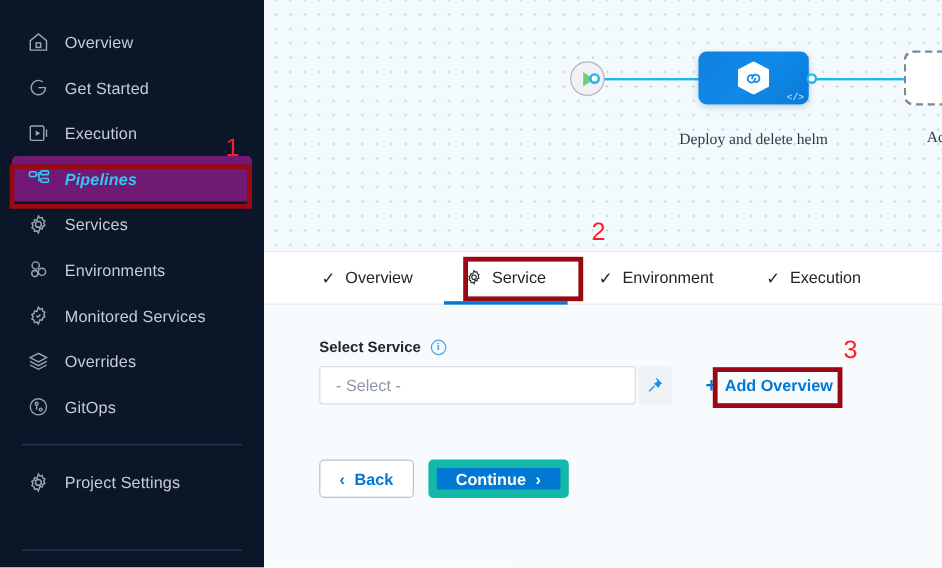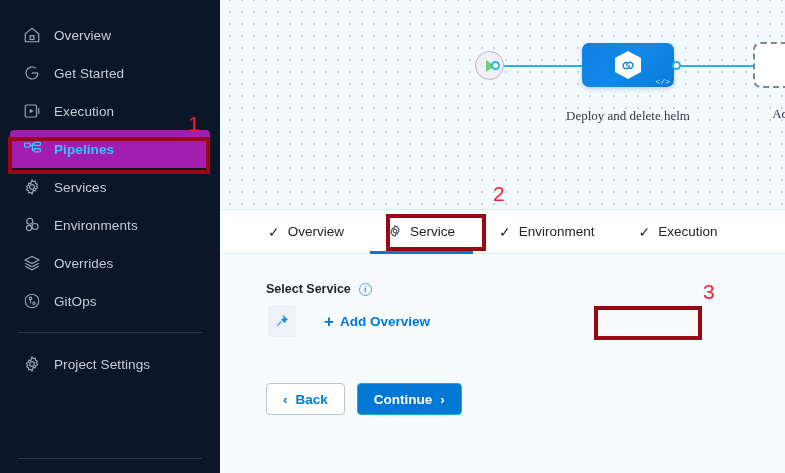--- a/index.html
+++ b/index.html
@@ -21,21 +21,21 @@
   }
   .nav-item {
     display: flex; align-items: center;
     height: 38px;
     margin: 0 10px;
     padding-left: 12px;
     border-radius: 4px;
     gap: 12px;
     cursor: pointer;
   }
-  .nav-item.active { background: #a21caf; }
+  .nav-item.active { background: #701a75; font-style: italic; }
   .nav-icon { width: 20px; height: 20px; flex: 0 0 20px; display: flex; align-items: center; justify-content: center; }
   .nav-icon svg { display: block; }
   .nav-label {
     font-size: 13.5px;
     color: #c6ccd6;
     letter-spacing: .1px;
     white-space: nowrap;
   }
   .nav-item.active .nav-label { color: #33c5f4; font-weight: bold; }
   .nav-sep {
@@ -165,21 +165,21 @@
   .plus-sm { font-size: 17px; font-weight: bold; line-height: 1; }
 
   .btn-row { display: flex; gap: 12px; margin-top: 46px; }
   .btn {
     height: 32px; border-radius: 4px;
     display: flex; align-items: center; gap: 8px;
     font-size: 13.5px; font-weight: bold; cursor: pointer;
     padding: 0 16px;
   }
   .btn-back { background: #fff; border: 1px solid #b9c4d2; color: #0278d5; }
-  .btn-continue { background: #0278d5; color: #fff; border: 1px solid #14b8a6; }
+  .btn-continue { background: #0278d5; color: #fff; border: 7px solid #14b8a6; }
 
   
   .anno-box { position: absolute; border: 4px solid #9b0713; pointer-events: none; }
   .anno-num {
     position: absolute; color: #fa1e28;
     font-size: 21px; font-family: "Liberation Sans", sans-serif;
     pointer-events: none;
   }
   #anno-box-1 { left: 8px;   top: 137px; width: 202px; height: 37px; }
   #anno-num-1 { left: 188px; top: 112px; }
@@ -252,20 +252,29 @@
       <span class="nav-icon">
         <svg width="18" height="18" viewBox="0 0 24 24" fill="none" stroke="#9aa5b4" stroke-width="1.6">
           <circle cx="9" cy="7" r="4"></circle>
             <circle cx="16" cy="14" r="4"></circle>
             <circle cx="8" cy="16" r="3.4"></circle>
         </svg>
       </span>
       <span class="nav-label">Environments</span>
     </div>
 
+    <div class="nav-item">
+      <span class="nav-icon">
+        <svg width="18" height="18" viewBox="0 0 24 24" fill="none" stroke="#9aa5b4" stroke-width="1.6">
+          <path d="M12 2.6l1.6 2.2 2.7-.5.5 2.7 2.4 1.3-1.3 2.4 1.3 2.4-2.4 1.3-.5 2.7-2.7-.5L12 21.4l-1.6-2.2-2.7.5-.5-2.7-2.4-1.3 1.3-2.4-1.3-2.4 2.4-1.3.5-2.7 2.7.5z"></path>
+          <path d="M9.8 12.2l1.6 1.6 2.9-3"></path>
+        </svg>
+      </span>
+      <span class="nav-label">Monitored Services</span>
+    </div>
 
     <div class="nav-item">
       <span class="nav-icon">
         <svg width="18" height="18" viewBox="0 0 24 24" fill="none" stroke="#9aa5b4" stroke-width="1.5">
           <path d="M12 3.2 2.8 8 12 12.8 21.2 8z"></path>
             <path d="M2.8 12.2 12 17l9.2-4.8"></path>
             <path d="M2.8 16.2 12 21l9.2-4.8"></path>
         </svg>
       </span>
       <span class="nav-label">Overrides</span>
@@ -355,20 +364,23 @@
       </div>
     </div>
 
     <div class="form-area">
       <div class="field-label">
         <span>Select Service</span>
         <span class="info-i">i</span>
       </div>
 
       <div class="select-row">
+        <div class="select-box">
+          <span>- Select -</span>
+        </div>
         <div class="pin-btn">
           <svg width="14" height="14" viewBox="0 0 24 24" fill="#1a8fe0" stroke="#1a8fe0" stroke-width="1.4" stroke-linecap="round">
             <path d="M14.5 2.8l6.7 6.7-2.4 1-2.4 4.6-5.3-5.3 4.6-2.4z"></path>
               <path d="M10.6 13.4 4 20" stroke-width="1.8"></path>
           </svg>
         </div>
         <div class="add-service">
           <span class="plus-sm">+</span>
           <span>Add Overview</span>
         </div>

